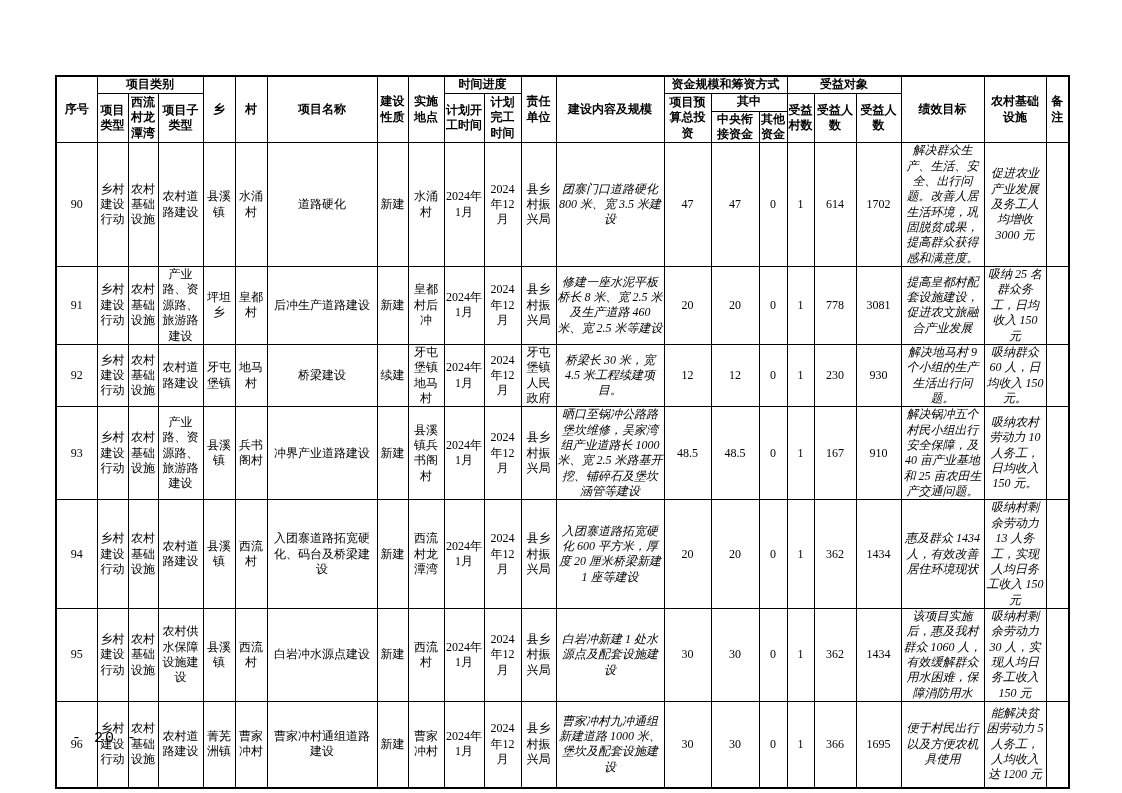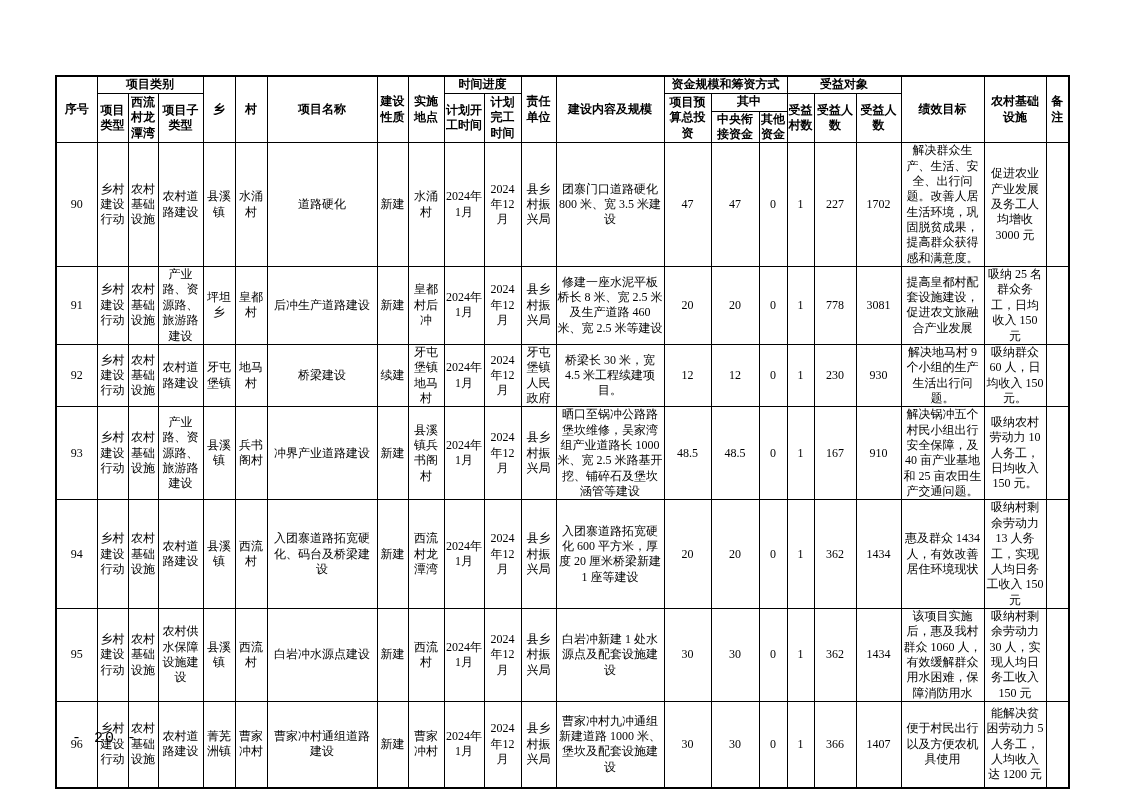--- a/index.html
+++ b/index.html
@@ -38,20 +38,21 @@
   tbody tr:nth-child(1){height:103px;}
   tbody tr:nth-child(2){height:72px;}
   tbody tr:nth-child(3){height:62px;}
   tbody tr:nth-child(4){height:93px;}
   tbody tr:nth-child(5){height:87px;}
   tbody tr:nth-child(6){height:90px;}
   tbody tr:nth-child(7){height:86px;}
   td.just{
     text-align:justify;
     text-align-last:center;
+    font-style:italic;
   }
   .page-number{
     position:absolute;
     left:72px;top:730px;
     font-size:15px;
     letter-spacing:2px;
     font-family:Liberation Mono, monospace;
   }
 </style>
 </head>
@@ -131,21 +132,21 @@
           <td>新建</td>
           <td>水涌村</td>
           <td>2024年1月</td>
           <td>2024年12月</td>
           <td>县乡村振兴局</td>
           <td class="just">团寨门口道路硬化 800 米、宽 3.5 米建设</td>
           <td>47</td>
           <td>47</td>
           <td>0</td>
           <td>1</td>
-          <td>227</td>
+          <td>614</td>
           <td>1702</td>
           <td class="just">解决群众生产、生活、安全、出行问题。改善人居生活环境，巩固脱贫成果，提高群众获得感和满意度。</td>
           <td class="just">促进农业产业发展及务工人均增收 3000 元</td>
           <td></td>
         </tr>
         <tr>
           <td>91</td>
           <td>乡村建设行动</td>
           <td>农村基础设施</td>
           <td>产业路、资源路、旅游路建设</td>
@@ -276,21 +277,21 @@
           <td>曹家冲村</td>
           <td>2024年1月</td>
           <td>2024年12月</td>
           <td>县乡村振兴局</td>
           <td class="just">曹家冲村九冲通组新建道路 1000 米、堡坎及配套设施建设</td>
           <td>30</td>
           <td>30</td>
           <td>0</td>
           <td>1</td>
           <td>366</td>
-          <td>1407</td>
+          <td>1695</td>
           <td class="just">便于村民出行以及方便农机具使用</td>
           <td class="just">能解决贫困劳动力 5 人务工，人均收入达 1200 元</td>
           <td></td>
         </tr>
       </tbody>
   </table>
 
   <div class="page-number">- 20 -</div>
 
 </div>

